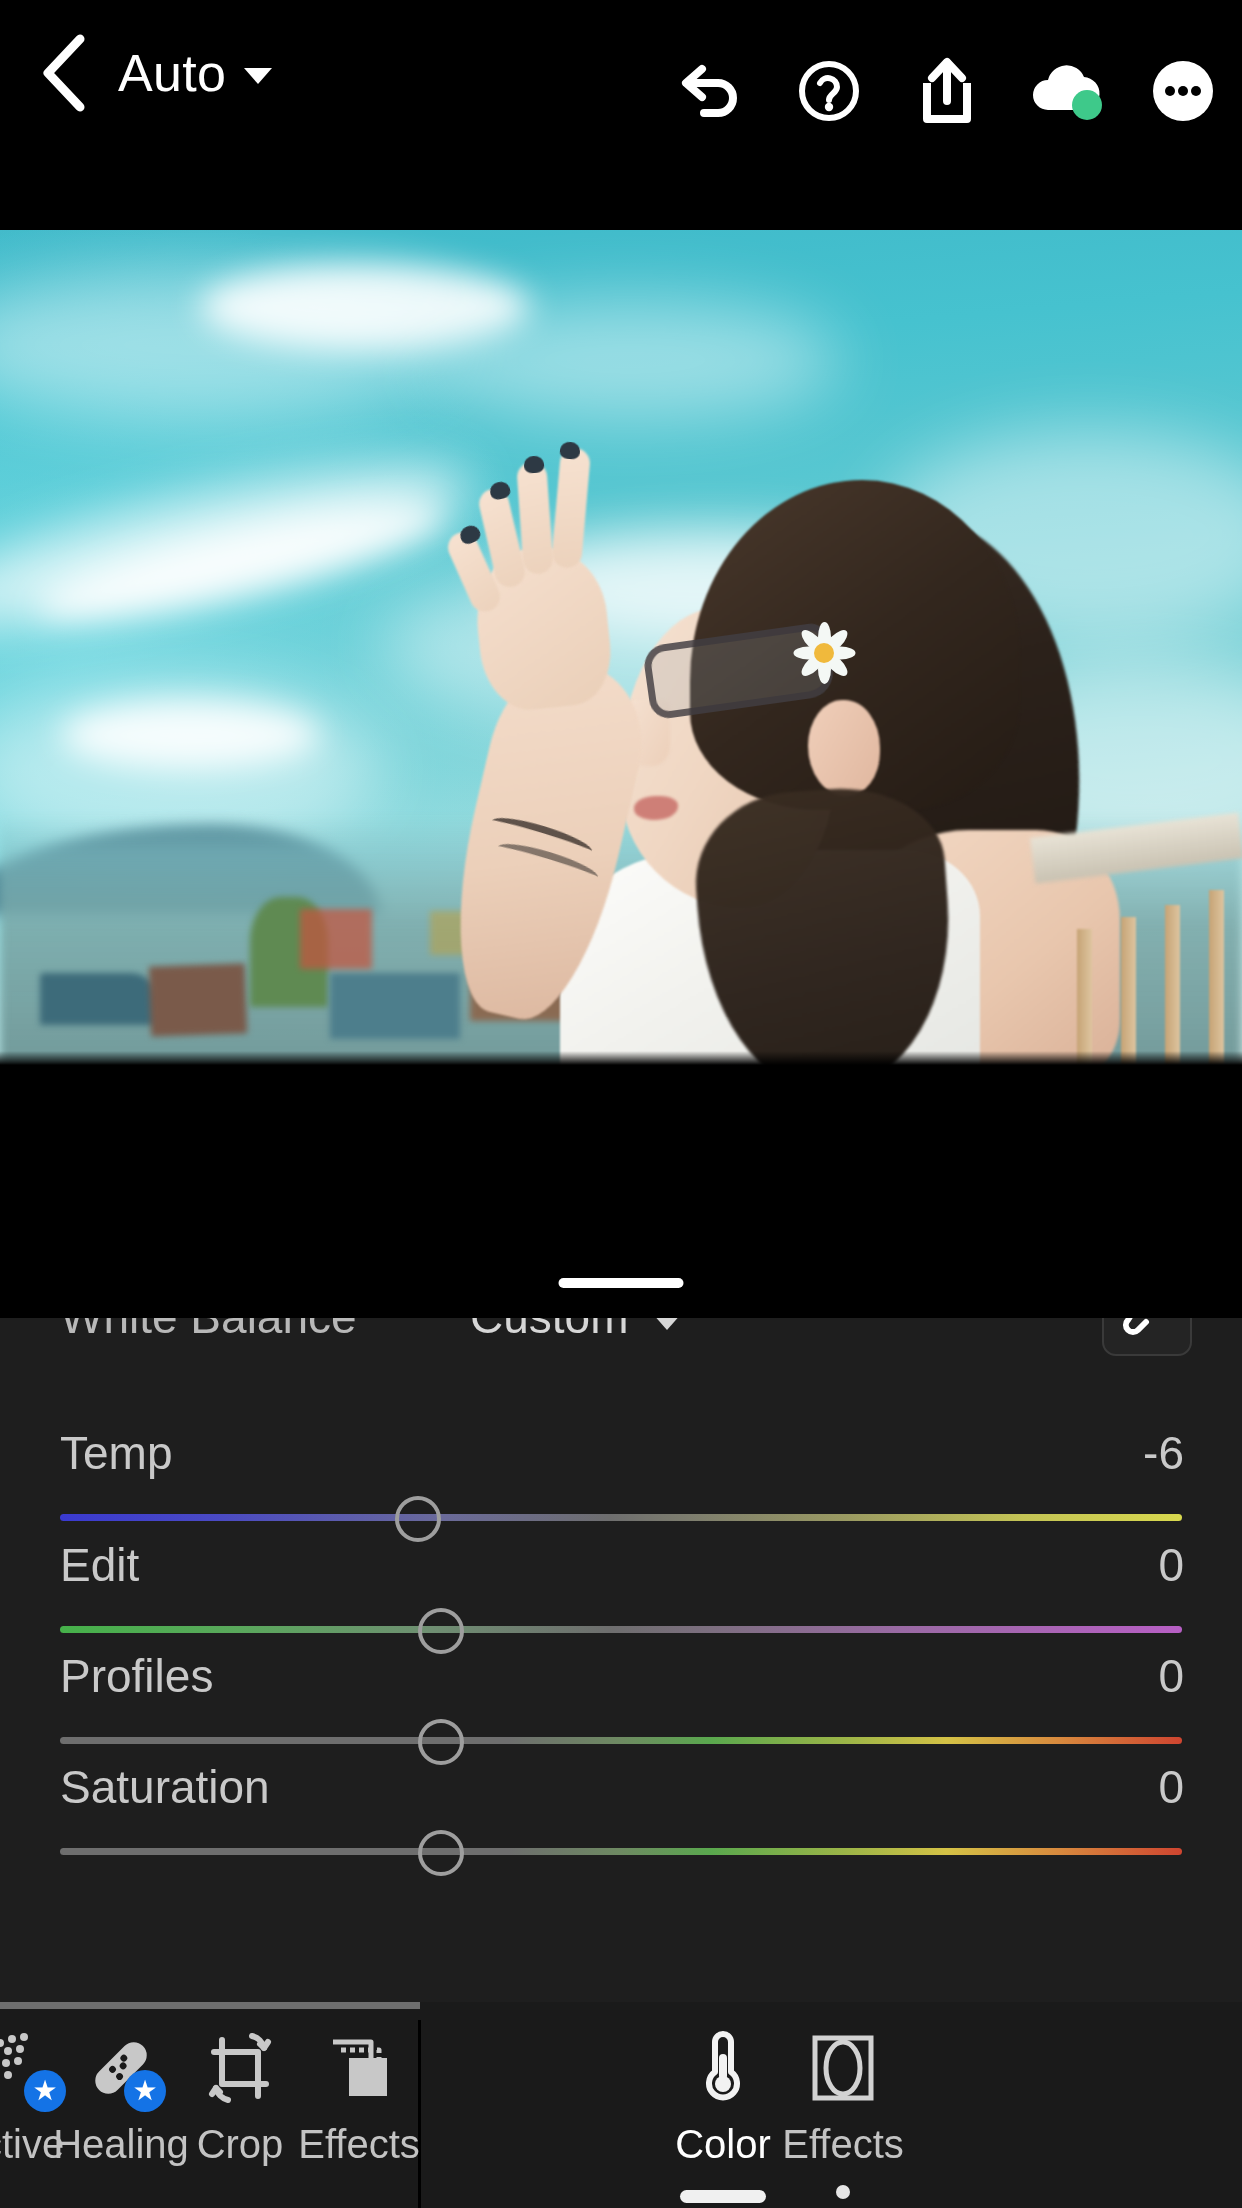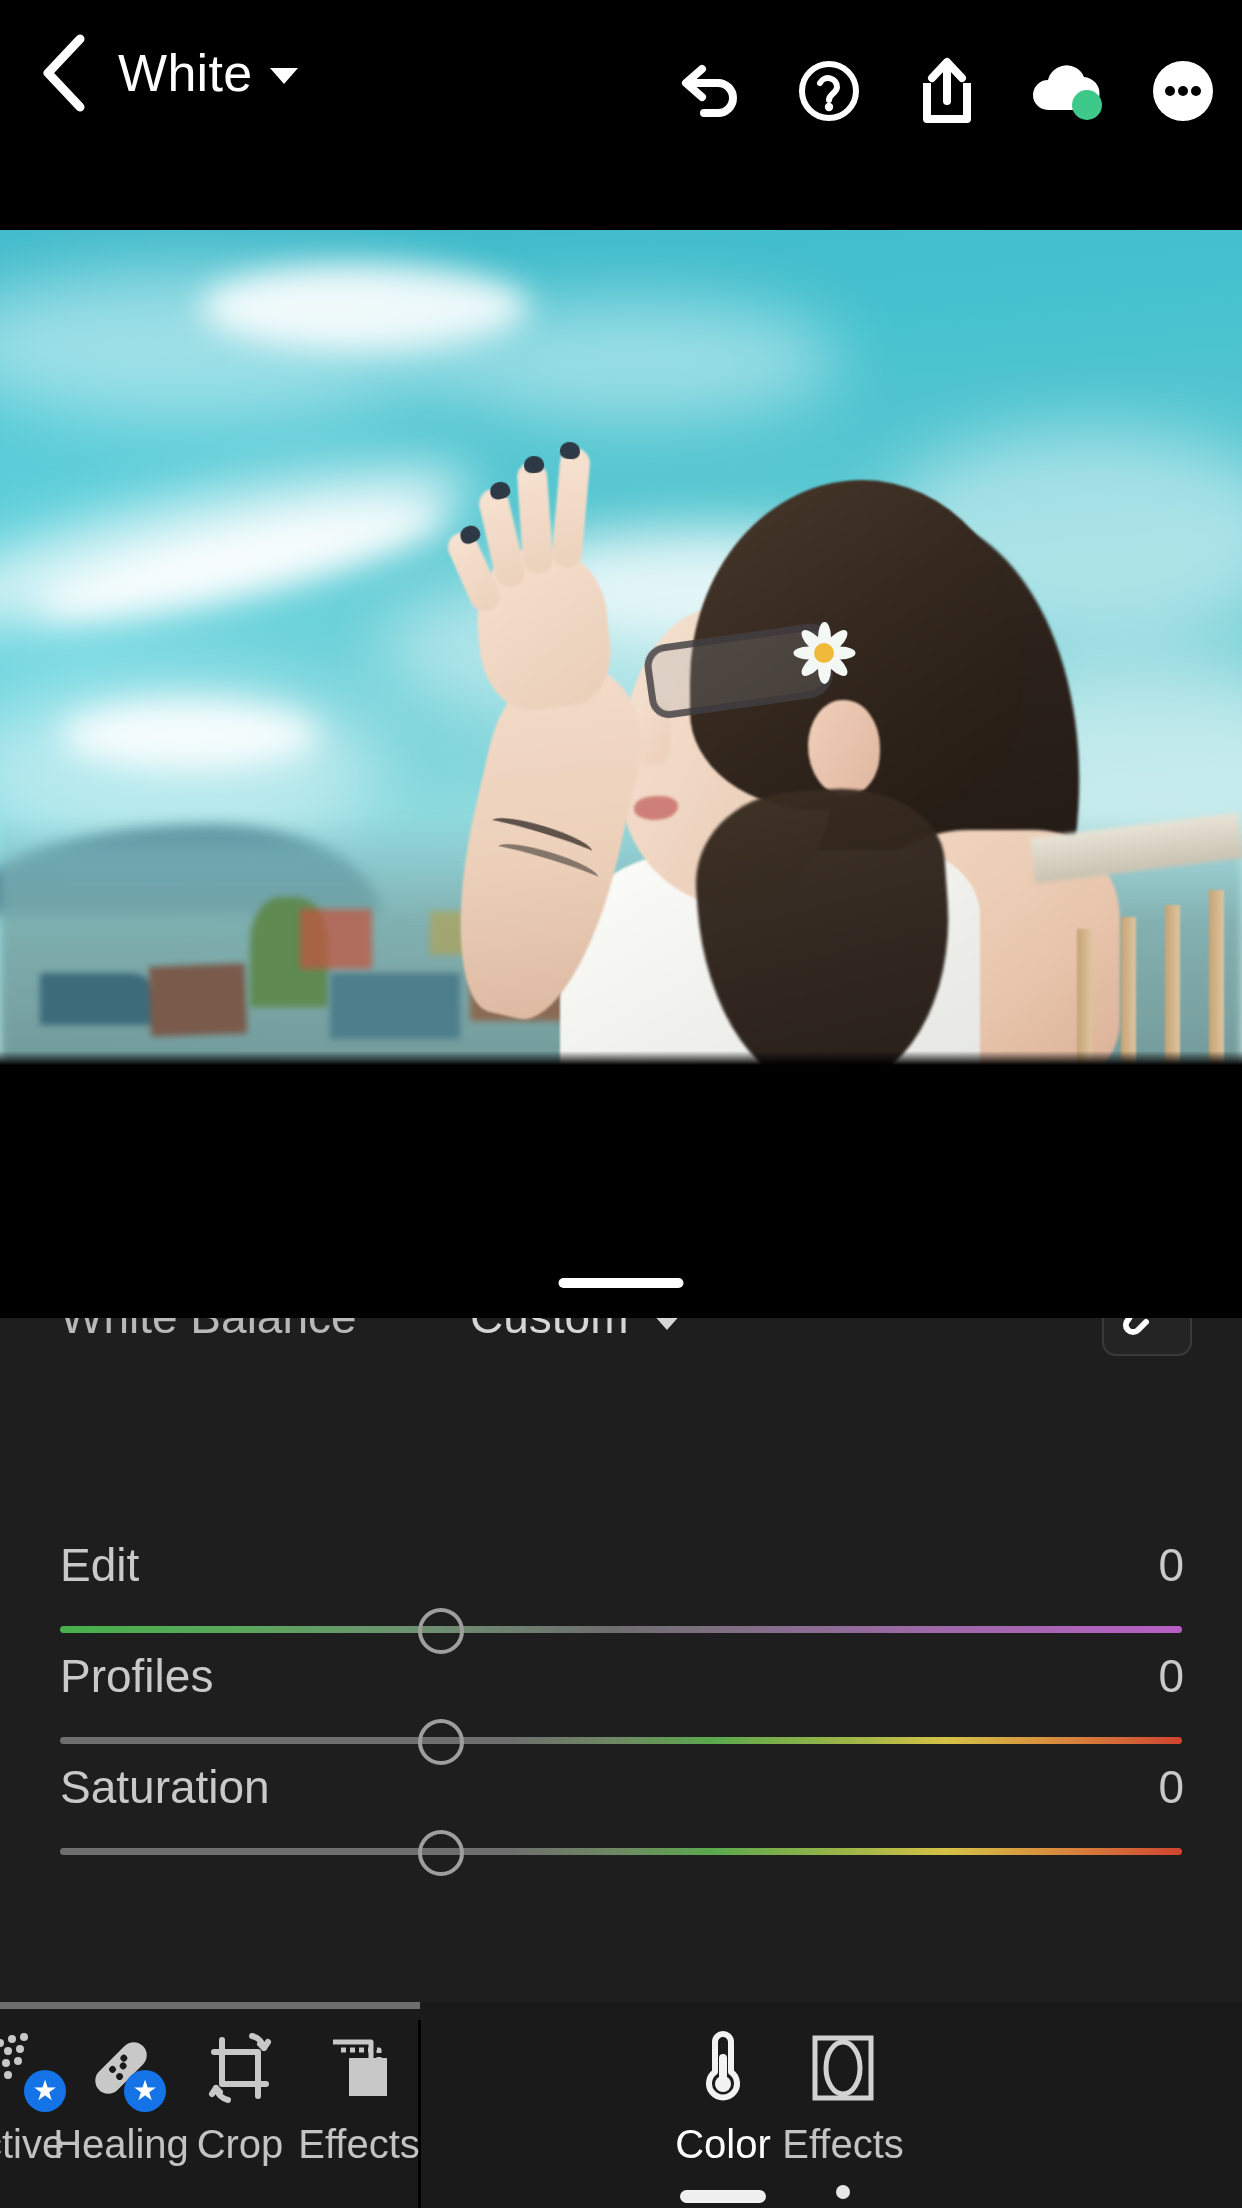--- a/index.html
+++ b/index.html
@@ -335,21 +335,21 @@
 <div class="screen">
 
   <div class="topbar">
     <div class="topbar-inner">
       <div class="back-btn">
         <svg width="56" height="80" viewBox="0 0 56 80">
           <path d="M44 6 L12 40 L44 74" fill="none" stroke="#fff" stroke-width="9" stroke-linecap="round" stroke-linejoin="round"></path>
         </svg>
       </div>
       <div class="title-group">
-        <span class="title-text">White</span>
+        <span class="title-text">Auto</span>
         <span class="caret-down"></span>
       </div>
 
       <div class="topbar-right">
 
         <div class="tb-icon">
           <svg width="66" height="60" viewBox="0 0 66 60">
             <path d="M12 22 H40 a15 15 0 0 1 0 30 H26" fill="none" stroke="#fff" stroke-width="8" stroke-linecap="round" stroke-linejoin="round"></path>
             <path d="M24 8 L8 22 L24 36" fill="none" stroke="#fff" stroke-width="8" stroke-linecap="round" stroke-linejoin="round"></path>
           </svg>
@@ -479,20 +479,26 @@
         <span class="wb-caret"></span>
       </span>
       <span class="eyedropper-btn">
         <svg width="58" height="72" viewBox="0 0 58 72">
           <path d="M44 8 L50 14 L24 40 a8 8 0 0 1 -11 0 a8 8 0 0 1 0 -11 Z" fill="none" stroke="#fff" stroke-width="6" stroke-linejoin="round"></path>
           <path d="M16 40 L10 50 a7 7 0 0 0 10 10 L28 52" fill="none" stroke="#fff" stroke-width="6" stroke-linecap="round"></path>
         </svg>
       </span>
     </div>
 
+    <div class="slider-block" style="top:108px;">
+      <span class="s-label">Temp</span>
+      <span class="s-value">-6</span>
+      <span class="track tr-temp"></span>
+      <span class="thumb" style="left:418px;"></span>
+    </div>
 
     <div class="slider-block" style="top:220px;">
       <span class="s-label">Edit</span>
       <span class="s-value">0</span>
       <span class="track tr-tint"></span>
       <span class="thumb" style="left:441px;"></span>
     </div>
 
     <div class="slider-block" style="top:331px;">
       <span class="s-label">Profiles</span>

